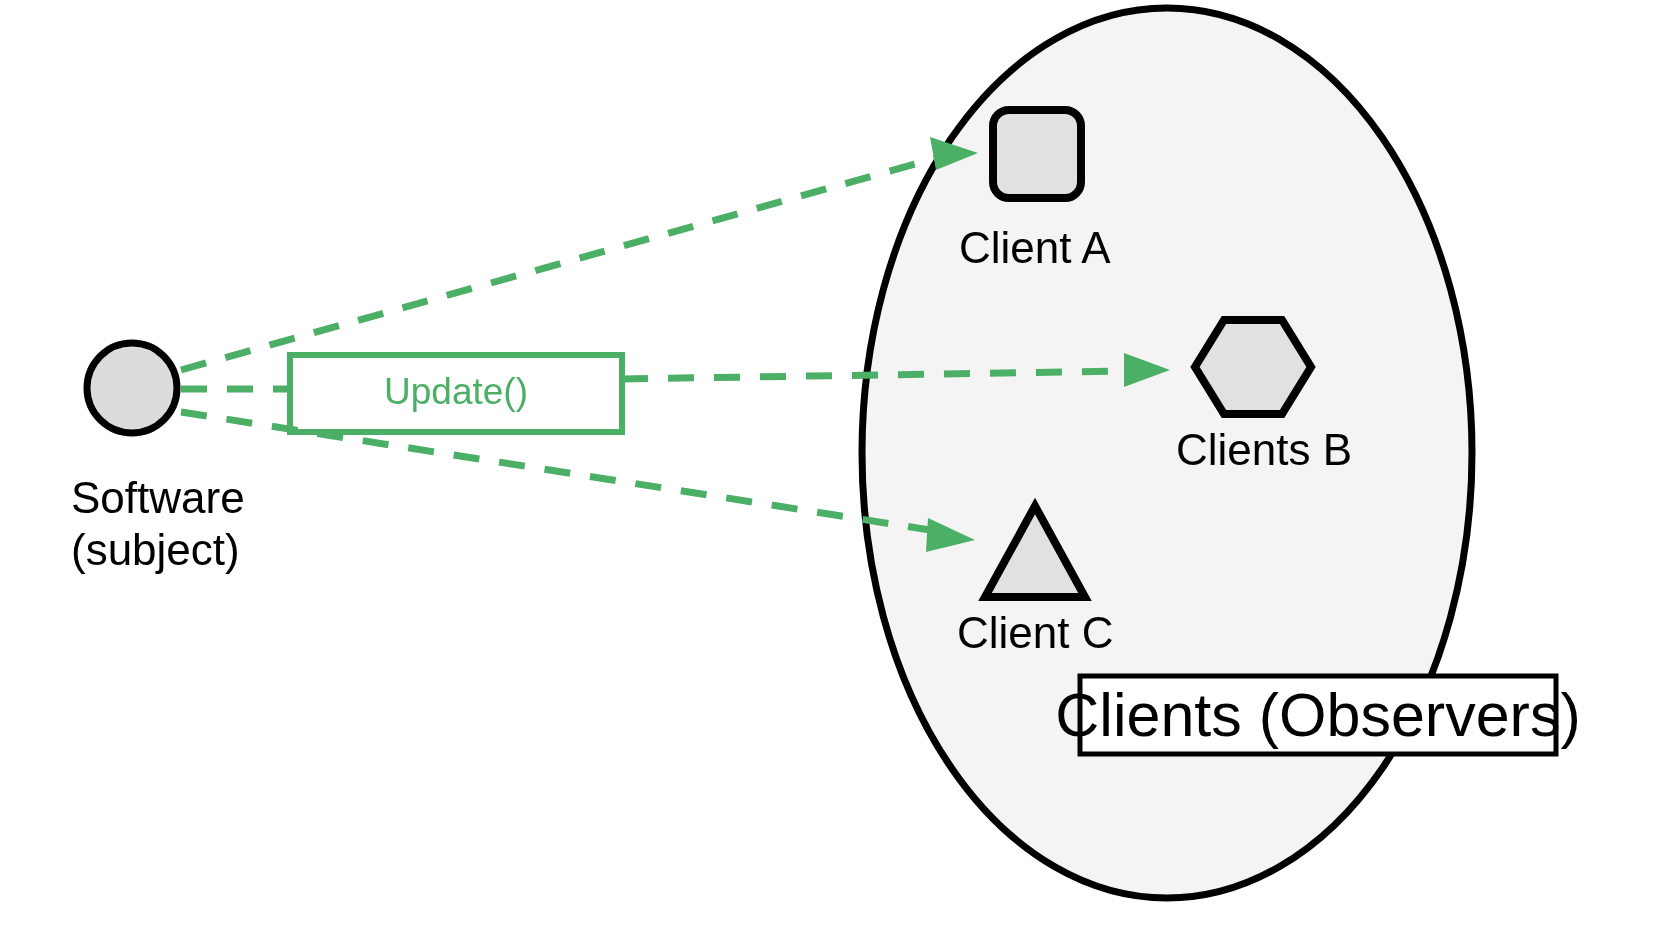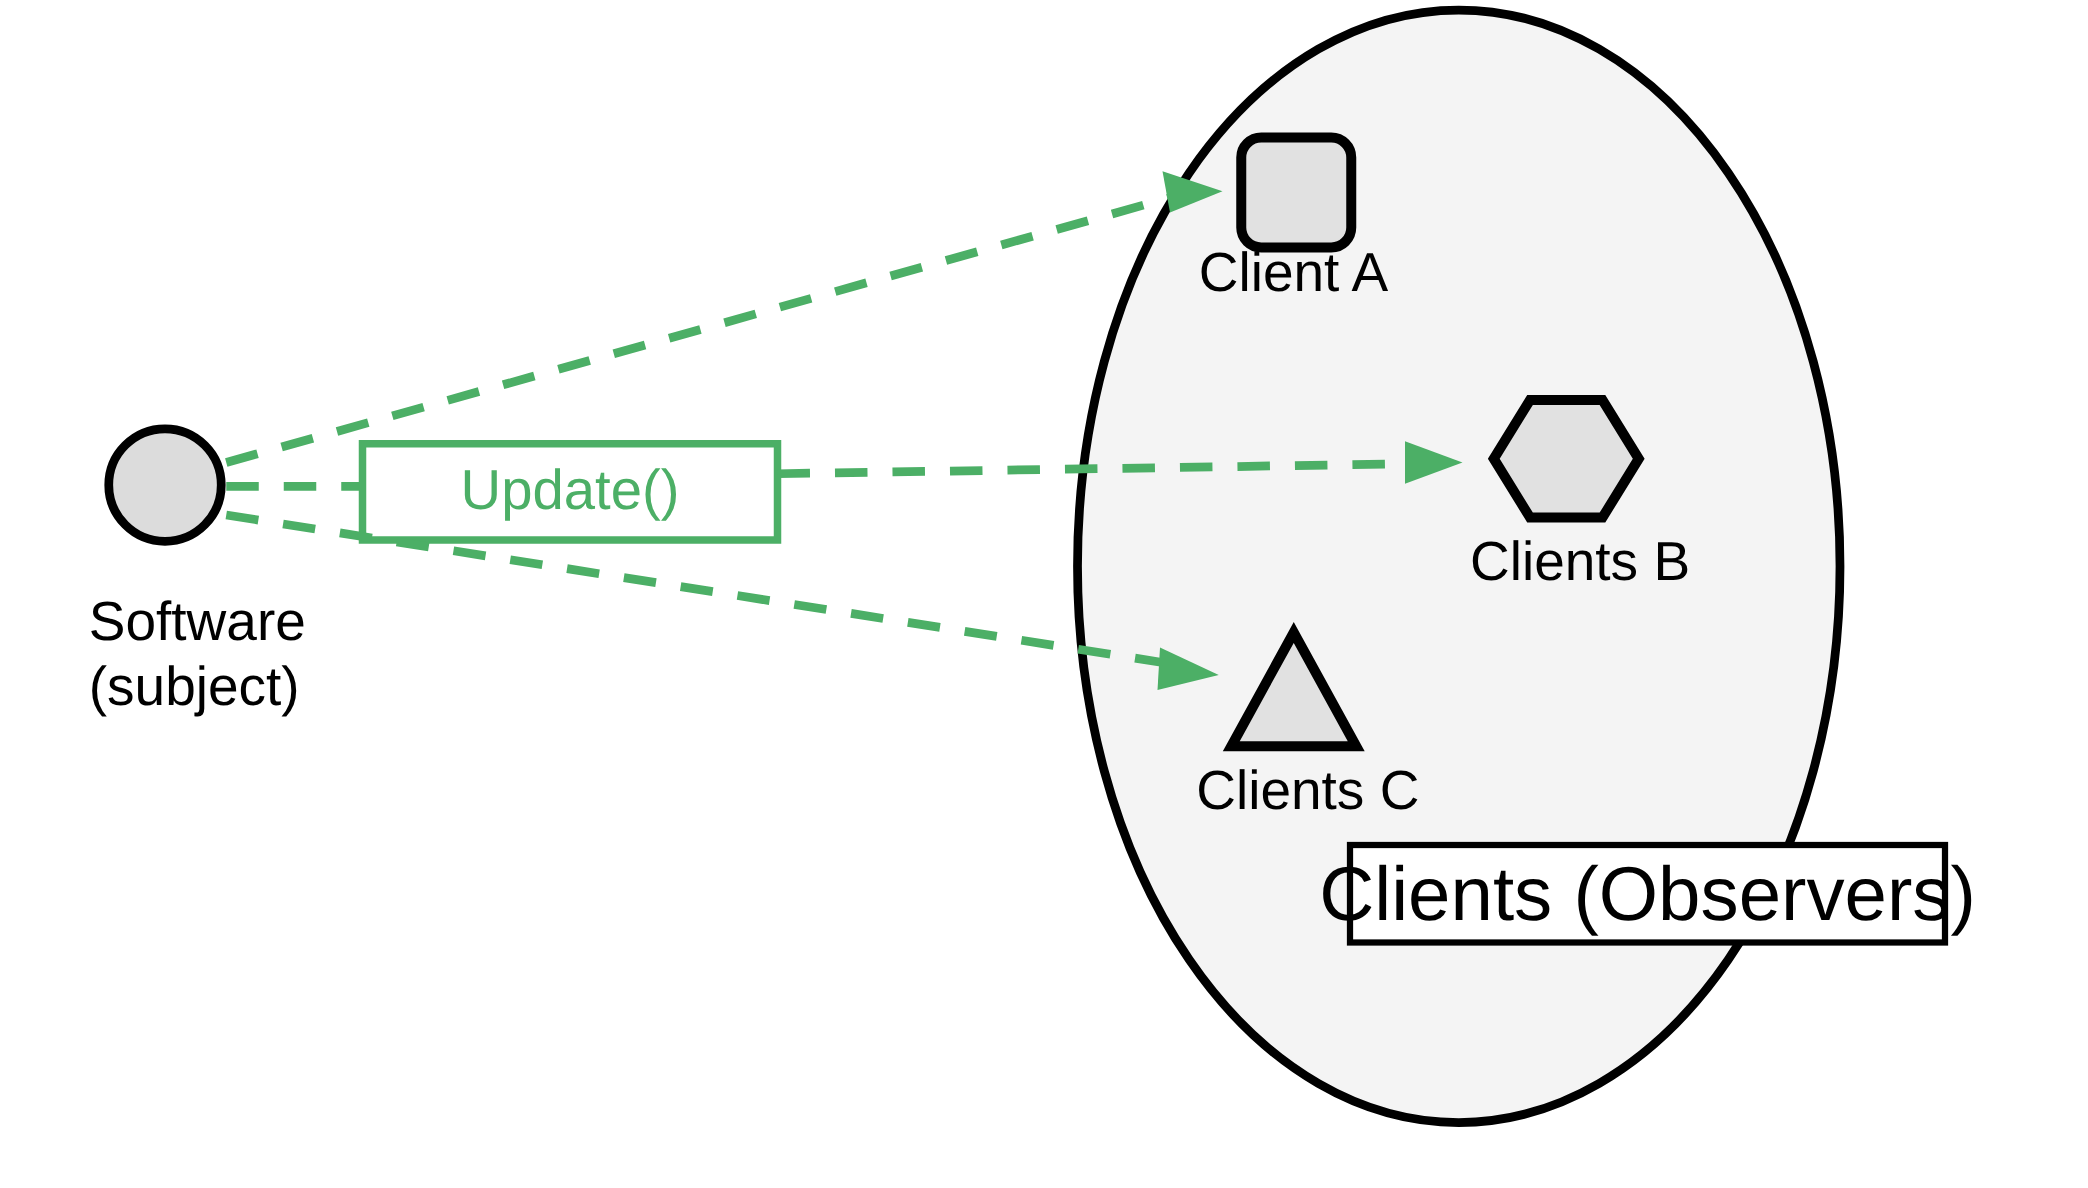--- a/index.html
+++ b/index.html
@@ -39,26 +39,26 @@
     margin-left: 35px;
   }
   .lbl-update {
     left: 290px;
     top: 352px;
     width: 332px;
     height: 80px;
     display: flex;
     align-items: center;
     justify-content: center;
-    font-size: 45px;
+    font-size: 37px;
     color: #4caf66;
   }
   .lbl-clientA {
     left: 959px;
-    top: 194px;
+    top: 223px;
     font-size: 44px;
   }
   .lbl-clientB {
     left: 1176px;
     top: 425px;
     font-size: 44px;
   }
   .lbl-clientC {
     left: 957px;
     top: 608px;
@@ -121,17 +121,17 @@
     <div>Software</div>
     <div>(subject)</div>
   </div>
 
   <div class="txt lbl-update">Update()</div>
 
   <div class="txt lbl-clientA">Client A</div>
 
   <div class="txt lbl-clientB">Clients B</div>
 
-  <div class="txt lbl-clientC">Clients C</div>
+  <div class="txt lbl-clientC">Client C</div>
 
   <div class="txt lbl-observers">Clients (Observers)</div>
 
 </div>
 
 </body></html>

